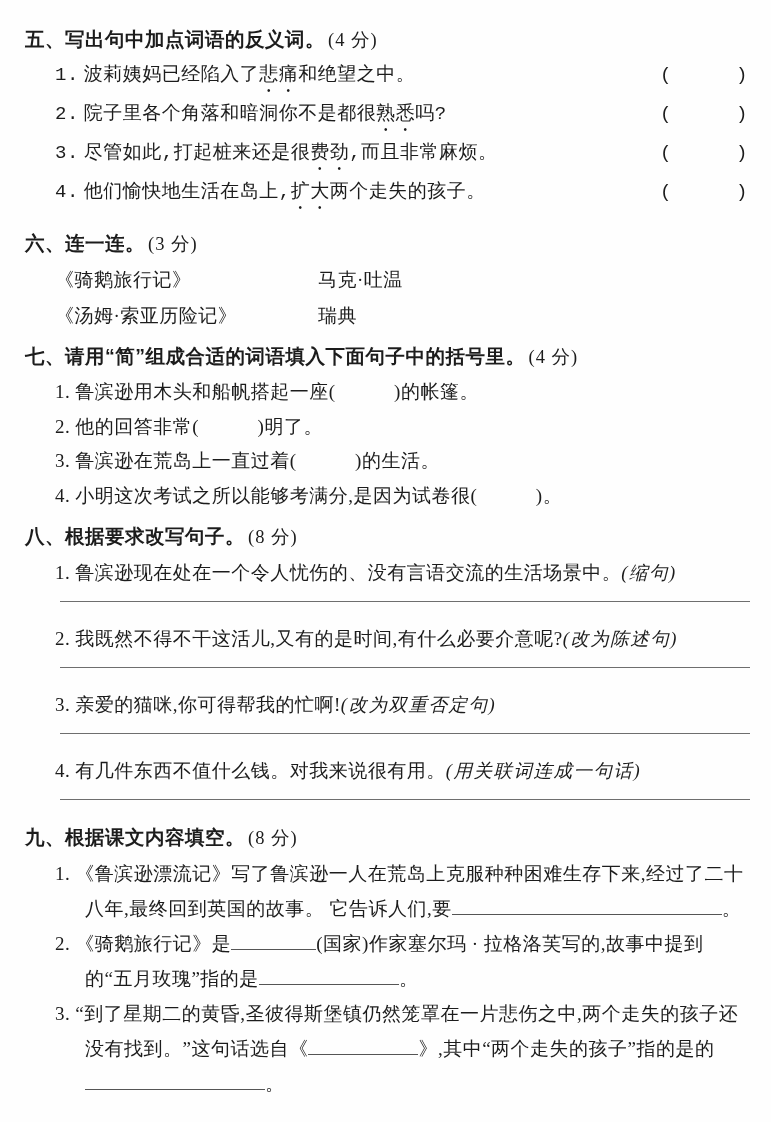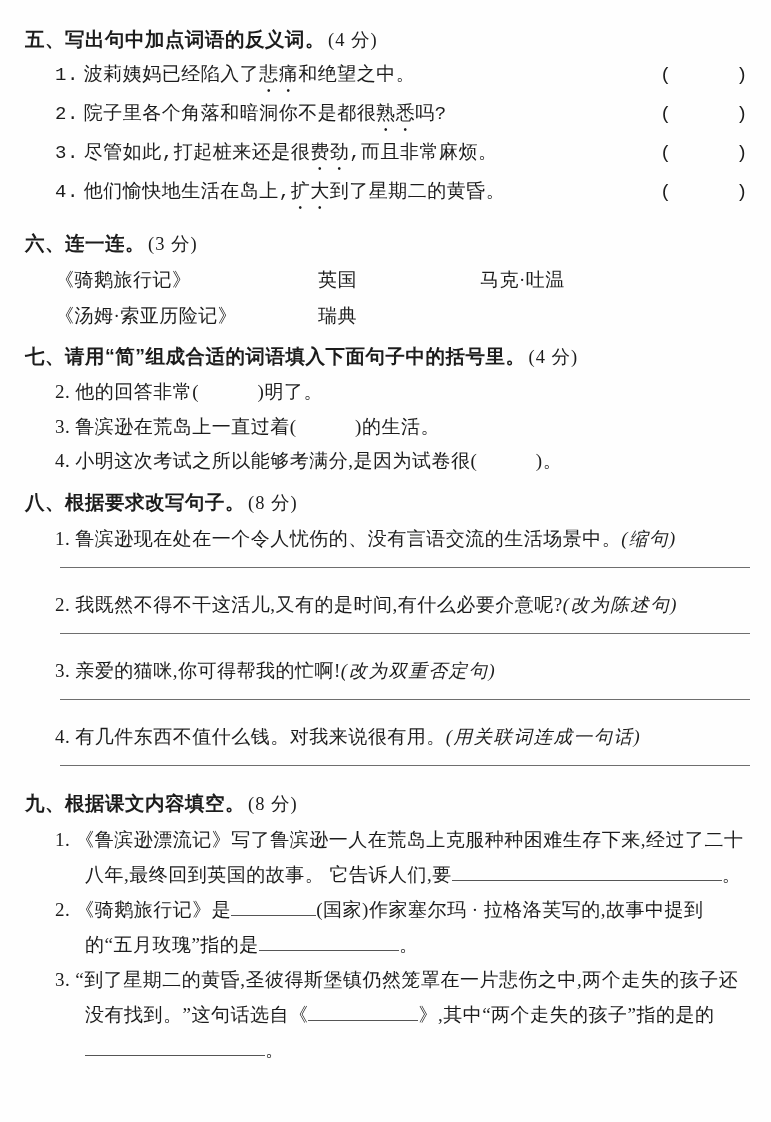--- a/index.html
+++ b/index.html
@@ -74,45 +74,45 @@
 
     <div class="q-row">
       <p class="sent"><span class="qnum">3.</span><span>尽管如此,打起桩来还是很</span><span class="dot-under">费劲</span><span>,而且非常麻烦。</span></p>
       <span class="brackets">
           <span>(</span>
           <span>)</span>
         </span>
     </div>
 
     <div class="q-row">
-      <p class="sent"><span class="qnum">4.</span><span>他们愉快地生活在岛上,</span><span class="dot-under">扩大</span><span>到了星期二的黄昏。</span></p>
+      <p class="sent"><span class="qnum">4.</span><span>他们愉快地生活在岛上,</span><span class="dot-under">扩大</span><span>两个走失的孩子。</span></p>
       <span class="brackets">
           <span>(</span>
           <span>)</span>
         </span>
     </div>
   </section>
 
   <section class="mt12">
     <h2 class="sec-head"><span>六、连一连。</span><span class="score">(3 分)</span></h2>
 
     <div class="match-row">
       <span class="mcol1">《骑鹅旅行记》</span>
-      <span class="mcol2">英国</span>
       <span class="mcol3">马克·吐温</span>
     </div>
     <div class="match-row">
       <span class="mcol1">《汤姆·索亚历险记》</span>
       <span class="mcol2">瑞典</span>
     </div>
   </section>
 
   <section class="mt6">
     <h2 class="sec-head"><span>七、请用“简”组成合适的词语填入下面句子中的括号里。</span><span class="score">(4 分)</span></h2>
 
+    <p class="simple"><span class="qnum">1.</span><span>鲁滨逊用木头和船帆搭起一座(　　　)的帐篷。</span></p>
     <p class="simple"><span class="qnum">2.</span><span>他的回答非常(　　　)明了。</span></p>
     <p class="simple"><span class="qnum">3.</span><span>鲁滨逊在荒岛上一直过着(　　　)的生活。</span></p>
     <p class="simple"><span class="qnum">4.</span><span>小明这次考试之所以能够考满分,是因为试卷很(　　　)。</span></p>
   </section>
 
   <section class="mt6">
     <h2 class="sec-head"><span>八、根据要求改写句子。</span><span class="score">(8 分)</span></h2>
 
     <p class="rewrite"><span class="qnum">1.</span><span>鲁滨逊现在处在一个令人忧伤的、没有言语交流的生活场景中。</span><span class="note">(缩句)</span></p>
     <div class="ansline"></div>

